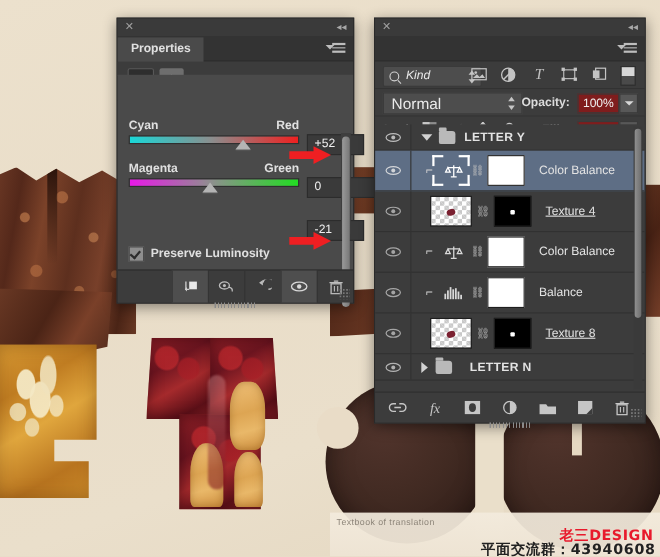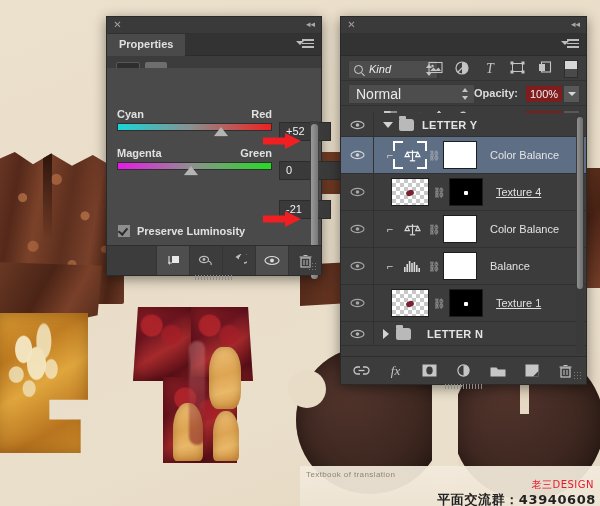--- a/index.html
+++ b/index.html
@@ -88,21 +88,21 @@
     background:#e6d8c2;}
   .disc-cut{position:absolute;left:432px;top:360px;width:26px;height:130px;background:#eadfca;}
 
   .choc-right{position:absolute;left:556px;top:168px;width:48px;height:120px;
     background:linear-gradient(130deg,#6b3a24,#4a2315 50%,#77402a);}
 
   
   #watermark{position:absolute;left:300px;top:466px;width:300px;height:40px;
     background:linear-gradient(180deg,rgba(243,235,221,.92),rgba(238,228,212,.96));}
   #wm-left{position:absolute;left:6px;top:4px;font-size:8px;color:#8d8579;letter-spacing:.4px;}
-  #wm-brand{position:absolute;right:6px;top:12px;font-size:10px;font-weight:normal;color:#e8192c;
+  #wm-brand{position:absolute;right:6px;top:12px;font-size:13px;font-weight:bold;color:#e8192c;
     letter-spacing:.5px;font-family:"DejaVu Sans",sans-serif;}
   #wm-qq{position:absolute;right:4px;top:25px;font-size:13px;font-weight:bold;color:#222;
     letter-spacing:.6px;font-family:"DejaVu Sans",sans-serif;}
 
   
   .panel{position:absolute;background:#3c3c3c;border:1px solid #2a2a2a;
     box-shadow:0 3px 12px rgba(0,0,0,.45);color:#c9c9c9;font-size:11px;}
   .panel-topbar{height:16px;background:#3a3a3a;position:relative;border-bottom:1px solid #313131;}
   .tb-close{position:absolute;left:6px;top:3px;width:9px;height:9px;color:#a0a0a0;
     font-size:10px;line-height:9px;text-align:center;cursor:pointer;}
@@ -589,21 +589,21 @@
             <ellipse cx="7.5" cy="5" rx="6.5" ry="3.6" stroke="#b8b8b8" fill="none" stroke-width="1.1"></ellipse>
             <circle cx="7.5" cy="5" r="1.8" fill="#b8b8b8"></circle>
           </svg>
       </span>
       <span class="lsep"></span>
       <span class="px-th" style="margin-left:50px">
           <em></em>
         </span>
       <span class="linkic" style="margin-left:5px">⛓</span>
       <span class="mask-th black" style="margin-left:5px"></span>
-      <span class="lname link" style="margin-left:13px">Texture 1</span>
+      <span class="lname link" style="margin-left:13px">Texture 8</span>
     </div>
 
     <div class="lrow group">
       <span class="eye">
         <svg width="15" height="10" viewBox="0 0 15 10">
             <ellipse cx="7.5" cy="5" rx="6.5" ry="3.6" stroke="#c6c6c6" fill="none" stroke-width="1.1"></ellipse>
             <circle cx="7.5" cy="5" r="1.8" fill="#c6c6c6"></circle>
           </svg>
       </span>
       <span class="lsep"></span>

